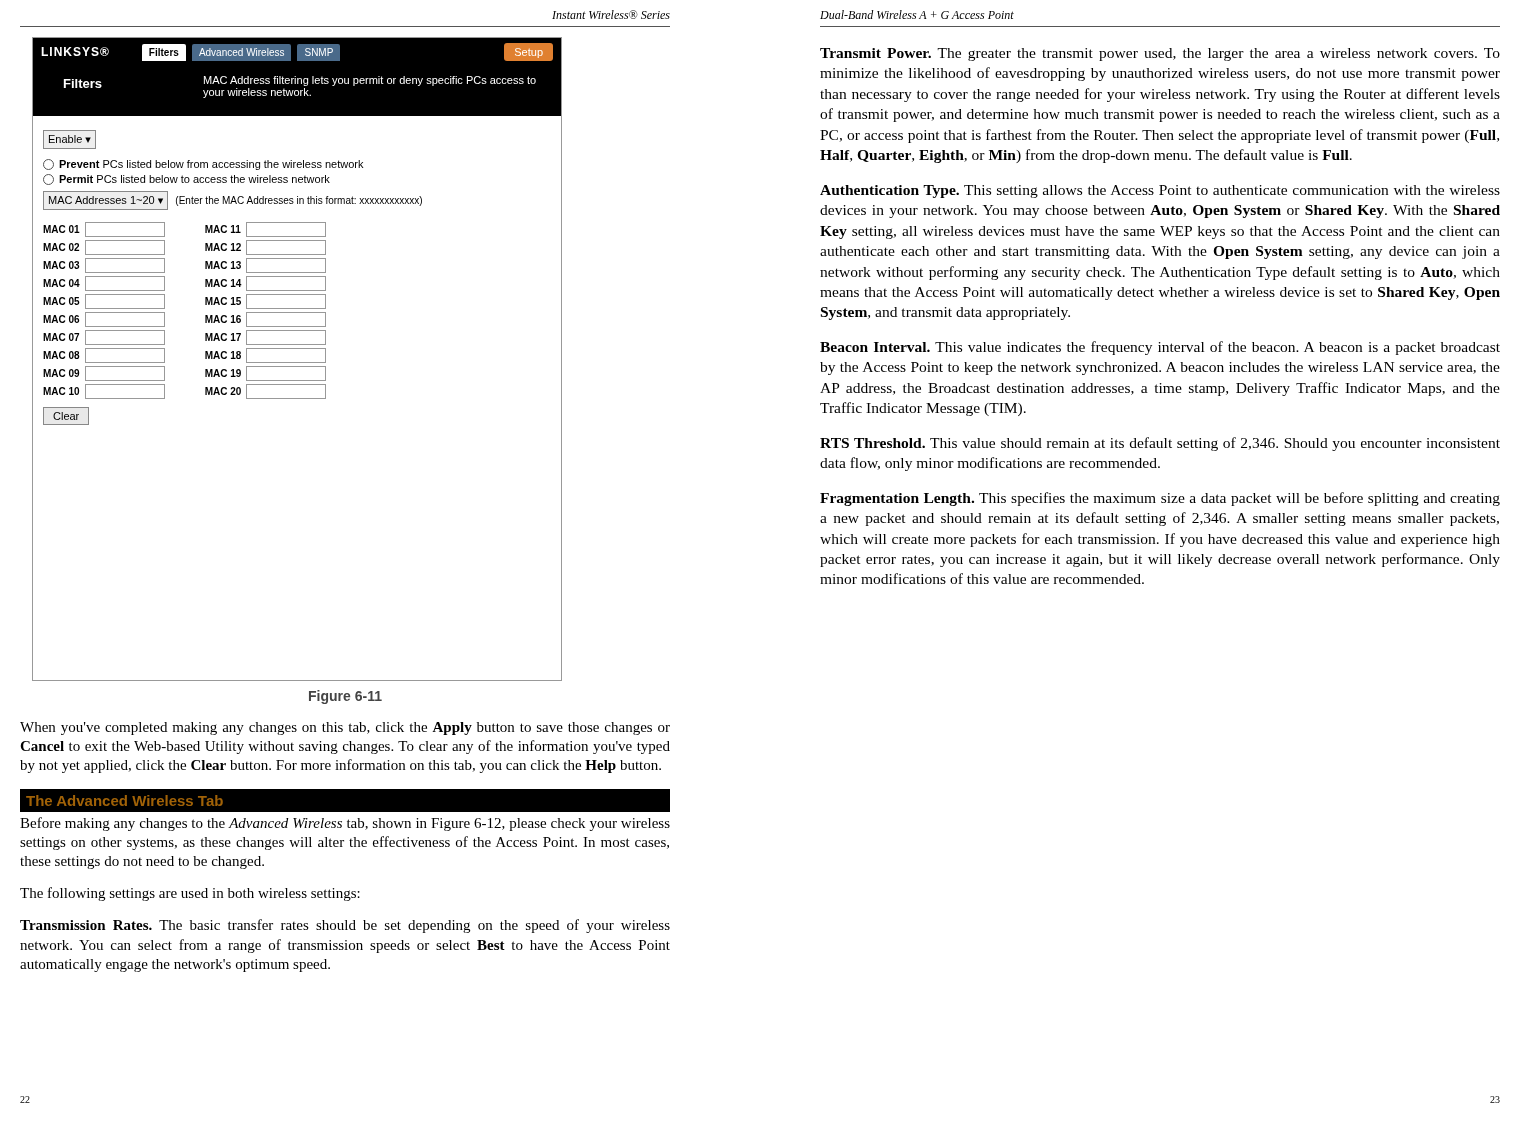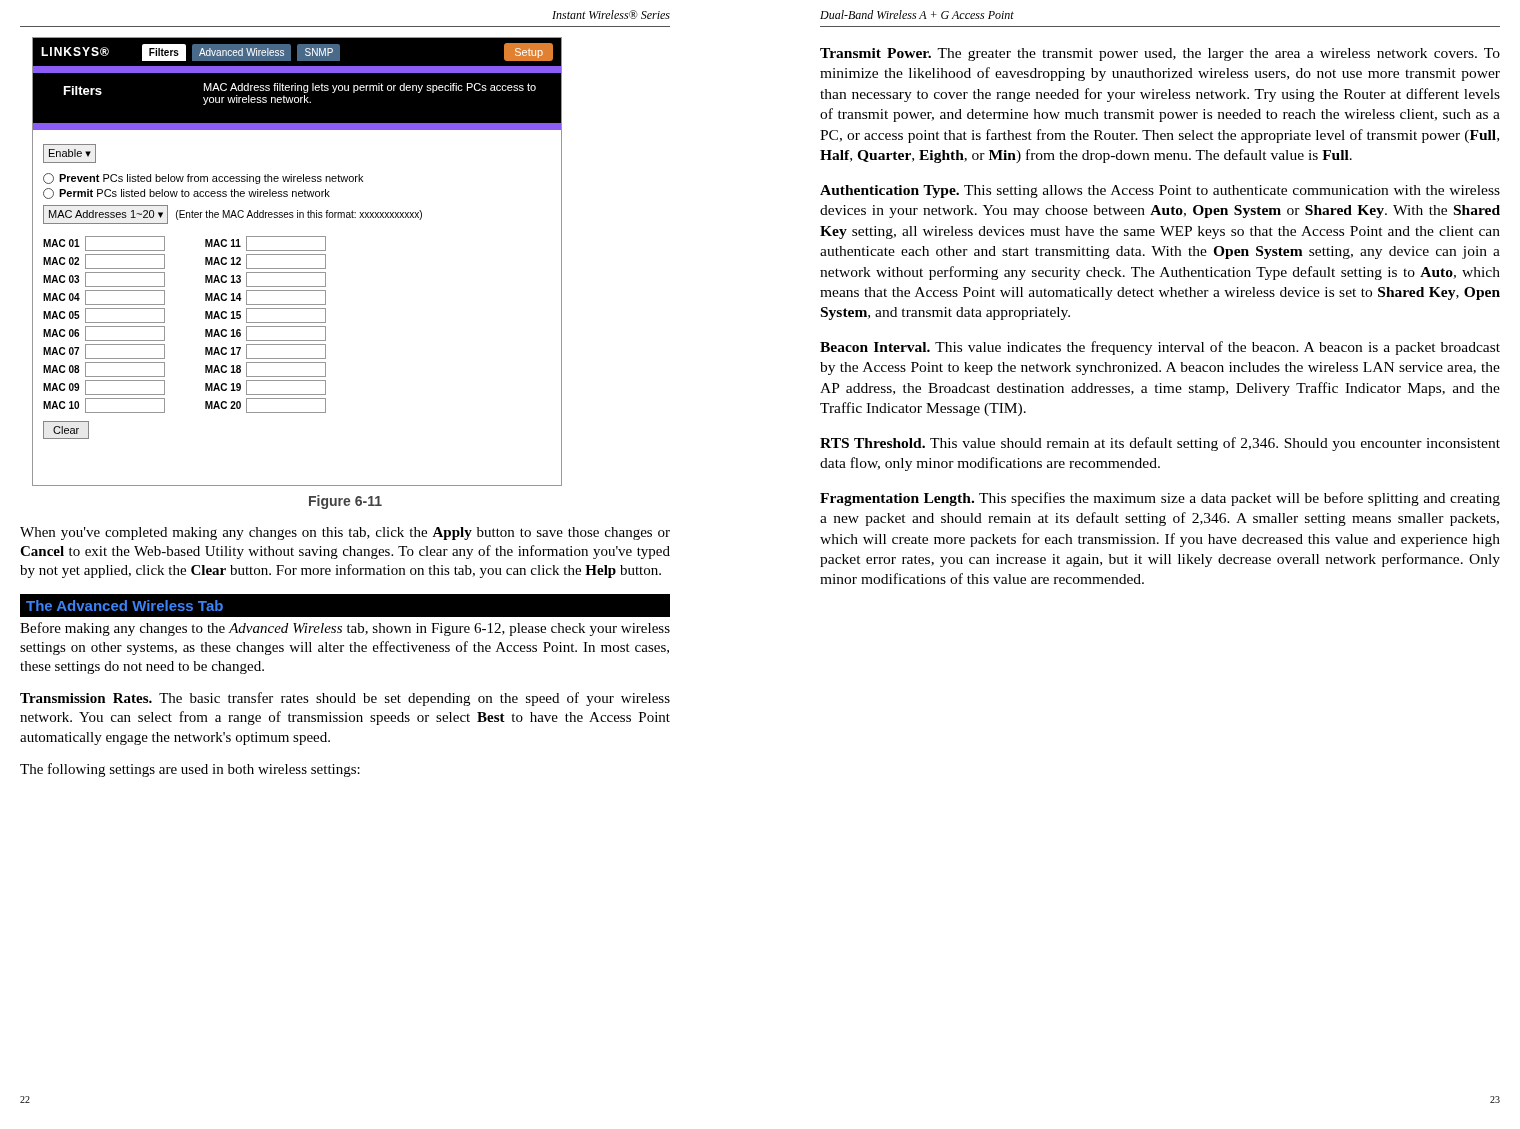--- a/index.html
+++ b/index.html
@@ -35,29 +35,28 @@
     position: absolute;
     bottom: 24px;
     font-size: 10px;
   }
   .page-number-left { left: 20px; }
   .page-number-right { right: 20px; }
 
   
   .screenshot {
     width: 530px;
-    height: 449px;
+    height: 644px;
     border: 1px solid #999;
     margin: 0 0 3px 12px;
     background: #8b5cf6;
     display: flex;
     flex-direction: column;
     font-family: Arial, sans-serif;
     font-size: 11px;
-    gap: 7px;
   }
   .ss-topbar {
     background: #000;
     color: #fff;
     display: flex;
     align-items: center;
     height: 28px;
     padding: 0 8px;
     gap: 6px;
     font-size: 11px;
@@ -113,21 +112,21 @@
     text-align:center;font-family:Arial,sans-serif;
     font-weight:bold;font-size:14px;color:#444;
     margin: 4px 0 14px;
   }
   .body-text {
     text-align: justify;
     line-height: 1.28;
     margin-bottom: 13px;
   }
   .section-header {
-    background:#000;color:#3b82f6;
+    background:#000;color:#a16207;
     font-family:Arial,sans-serif;font-weight:bold;
     font-size:15px;padding:3px 6px;margin-bottom:2px;
   }
   b.serif { font-weight: bold; }
   i.serif { font-style: italic; }
   .content-right { padding-top: 6px; }
   .content-right .body-text { font-size: 15.5px; line-height: 1.32; margin-bottom:14px;}
   .enter-hint{font-size:10px;margin-left:4px;}
 </style>
 </head>
@@ -261,26 +260,26 @@
   <p class="body-text">
     <span>When you've completed making any changes on this tab, click the </span><b class="serif">Apply</b><span> button to save those changes or </span><b class="serif">Cancel</b><span> to exit the Web-based Utility without saving changes. To clear any of the information you've typed by not yet applied, click the </span><b class="serif">Clear</b><span> button. For more information on this tab, you can click the </span><b class="serif">Help</b><span> button.</span>
   </p>
 
   <div class="section-header">The Advanced Wireless Tab</div>
 
   <p class="body-text">
     <span>Before making any changes to the </span><i class="serif">Advanced Wireless</i><span> tab, shown in Figure 6-12, please check your wireless settings on other systems, as these changes will alter the effectiveness of the Access Point. In most cases, these settings do not need to be changed.</span>
   </p>
 
+  <p class="body-text">The following settings are used in both wireless settings:</p>
+
   <p class="body-text">
     <b class="serif">Transmission Rates.</b><span> The basic transfer rates should be set depending on the speed of your wireless network. You can select from a range of transmission speeds or select </span><b class="serif">Best</b><span> to have the Access Point automatically engage the network's optimum speed.</span>
   </p>
 
-  <p class="body-text">The following settings are used in both wireless settings:</p>
-
   <div class="page-number page-number-left">22</div>
 </div>
 
 <div class="page page-right">
   <div class="header header-right">Dual-Band Wireless A + G Access Point</div>
 
   <div class="content-right">
     <p class="body-text">
       <b class="serif">Transmit Power.</b><span>  The greater the transmit power used, the larger the area a wireless network covers. To minimize the likelihood of eavesdropping by unauthorized wireless users, do not use more transmit power than necessary to cover the range needed for your wireless network. Try using the Router at different levels of transmit power, and determine how much transmit power is needed to reach the wireless client, such as a PC, or access point that is farthest from the Router. Then select the appropriate level of transmit power (</span><b class="serif">Full</b><span>, </span><b class="serif">Half</b><span>, </span><b class="serif">Quarter</b><span>, </span><b class="serif">Eighth</b><span>, or </span><b class="serif">Min</b><span>) from the drop-down menu. The default value is </span><b class="serif">Full</b><span>.</span>
     </p>

